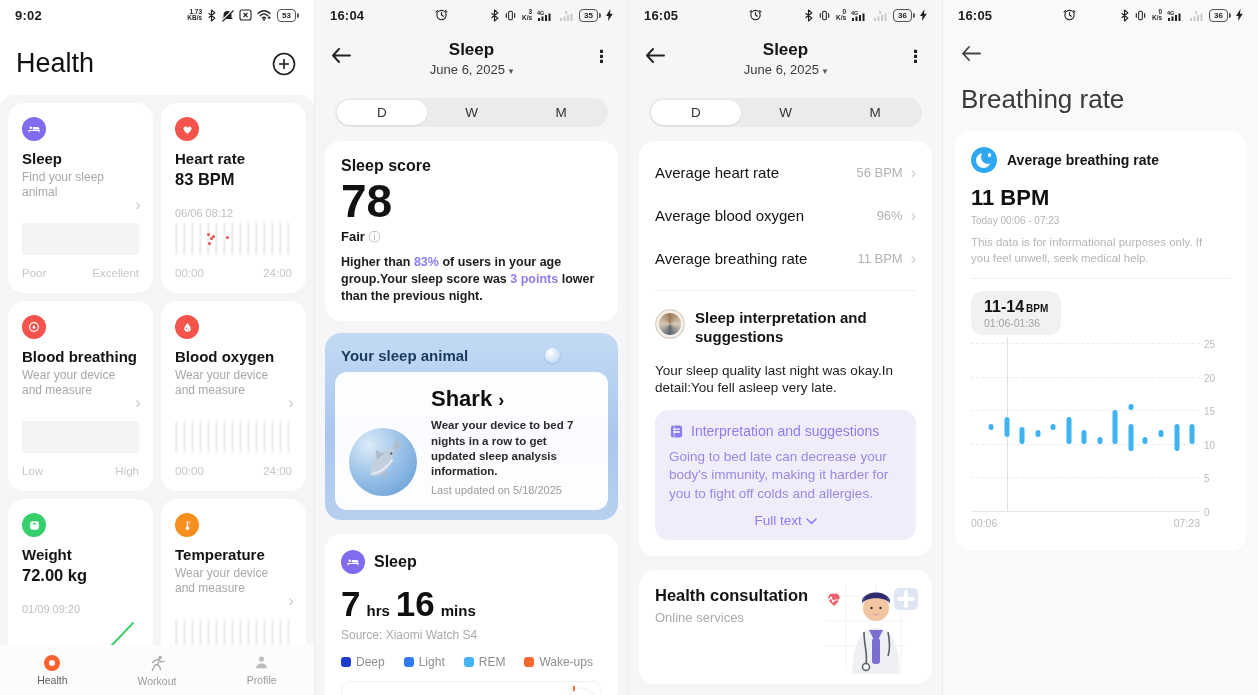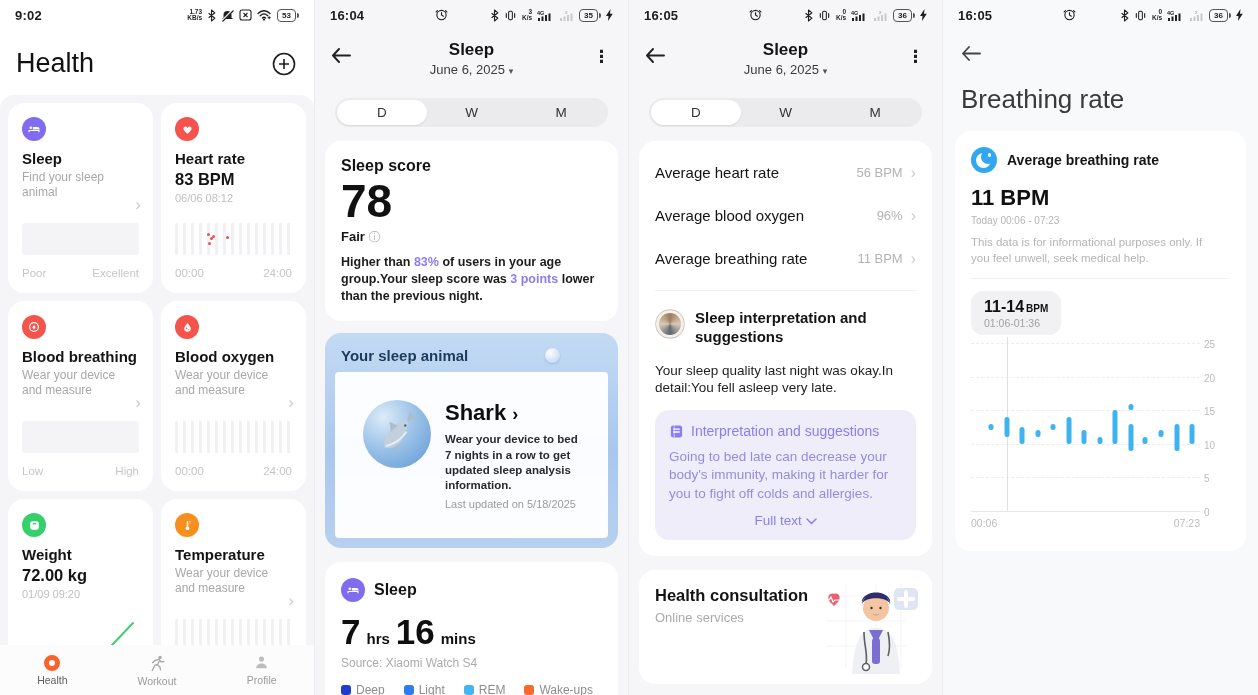--- a/index.html
+++ b/index.html
@@ -29,21 +29,21 @@
   .p1-titlebar { display:flex; align-items:center; justify-content:space-between; padding:18px 18px 16px 16px; background:#fff; }
   .p1-title { font-size:27px; font-weight:500; color:#111; }
   .plus-btn { width:24px; height:24px; cursor:pointer; }
   .p1-grid { background:#f5f5f7; padding:8px 8px 0 8px; height:607px; display:grid;
              grid-template-columns:1fr 1fr; grid-auto-rows:190px; gap:8px; overflow:hidden; border-radius:14px 14px 0 0; }
   .hcard { background:#fff; border-radius:16px; padding:14px; position:relative; overflow:hidden; }
   .icirc { width:24px; height:24px; border-radius:50%; display:flex; align-items:center; justify-content:center; margin-bottom:9px; }
   .c-title { font-size:15px; font-weight:600; color:#141414; margin-bottom:3px; }
   .c-sub { font-size:12px; color:#a8a8a8; line-height:1.28; width:102px; }
   .c-val { font-size:16.5px; font-weight:700; color:#141414; margin-top:1px; }
-  .c-time { font-size:11px; color:#bfbfbf; margin-top:3px; }
+  .c-time { font-size:11px; color:#bfbfbf; margin-top:18px; }
   .c-chev { position:absolute; right:12px; top:92px; color:#cccccc; font-size:17px; }
   .ph-bar { position:absolute; left:14px; right:14px; bottom:38px; height:32px; background:#f4f4f6; border-radius:3px; }
   .ph-stripes { position:absolute; left:14px; right:14px; bottom:38px; height:32px; border-radius:2px;
     background:repeating-linear-gradient(90deg,#f1f1f3 0 3px,transparent 3px 8px); }
   .c-foot { position:absolute; left:14px; right:14px; bottom:14px; display:flex; justify-content:space-between;
             font-size:11.5px; color:#c6c6c6; }
   .hr-dot { position:absolute; width:3px; height:3px; border-radius:50%; background:#e4564e; }
   .w-line { position:absolute; right:16px; bottom:24px; }
   .navbar { position:absolute; left:0; right:0; bottom:0; height:50px; background:#fcfcfd; display:flex; z-index:5; }
   .nav-it { flex:1; display:flex; flex-direction:column; align-items:center; justify-content:center; gap:3px; cursor:pointer; }
@@ -71,21 +71,21 @@
   .sc-rating { font-size:13px; font-weight:700; color:#141414; margin-top:2px; }
   .inf { color:#b3b3b3; font-weight:400; font-size:12px; }
   .sc-desc { font-size:12.5px; font-weight:600; color:#1c1c1c; line-height:1.38; margin-top:8px; }
   .hl { color:#8a7ef0; }
   .animal-card { margin:12px 10px 0 10px; border-radius:16px; padding:10px; position:relative;
     background:linear-gradient(180deg,#c3daf3 0%,#a9c7ee 55%,#b7d0ef 100%); }
   .an-hdr { display:flex; align-items:center; justify-content:space-between; padding:4px 6px 8px 6px; }
   .an-title { font-size:15px; font-weight:700; color:#1c3a5e; }
   .bubble { width:15px; height:15px; border-radius:50%; margin-right:42px;
     background:radial-gradient(circle at 35% 30%, rgba(255,255,255,.95), rgba(170,205,240,.35)); box-shadow:0 1px 2px rgba(90,130,180,.35); }
-  .an-inner { background:rgba(255,255,255,.95); border-radius:4px; padding:28px; display:flex; gap:14px; align-items:flex-start; }
+  .an-inner { background:rgba(255,255,255,.95); border-radius:12px; padding:14px; display:flex; gap:14px; align-items:flex-end; }
   .shark-circ { width:68px; height:68px; border-radius:50%; flex-shrink:0;
     background:radial-gradient(circle at 30% 25%, #ddebf8 0%, #9cc3e8 45%, #5e97d4 100%); display:flex; align-items:center; justify-content:center; }
   .an-name { font-size:22px; font-weight:800; color:#0e0e0e; cursor:pointer; }
   .an-chev { font-weight:600; font-size:18px; }
   .an-desc { font-size:11.5px; font-weight:600; color:#2a2a2a; line-height:1.32; margin-top:6px; }
   .an-upd { font-size:11px; color:#9c9c9c; margin-top:5px; }
   .sl-hdr { display:flex; align-items:center; gap:9px; }
   .sl-title { font-size:16px; font-weight:700; color:#141414; }
   .dur { display:flex; align-items:baseline; gap:6px; margin-top:10px; }
   .dur-n { font-size:35px; font-weight:700; color:#0f0f0f; }

